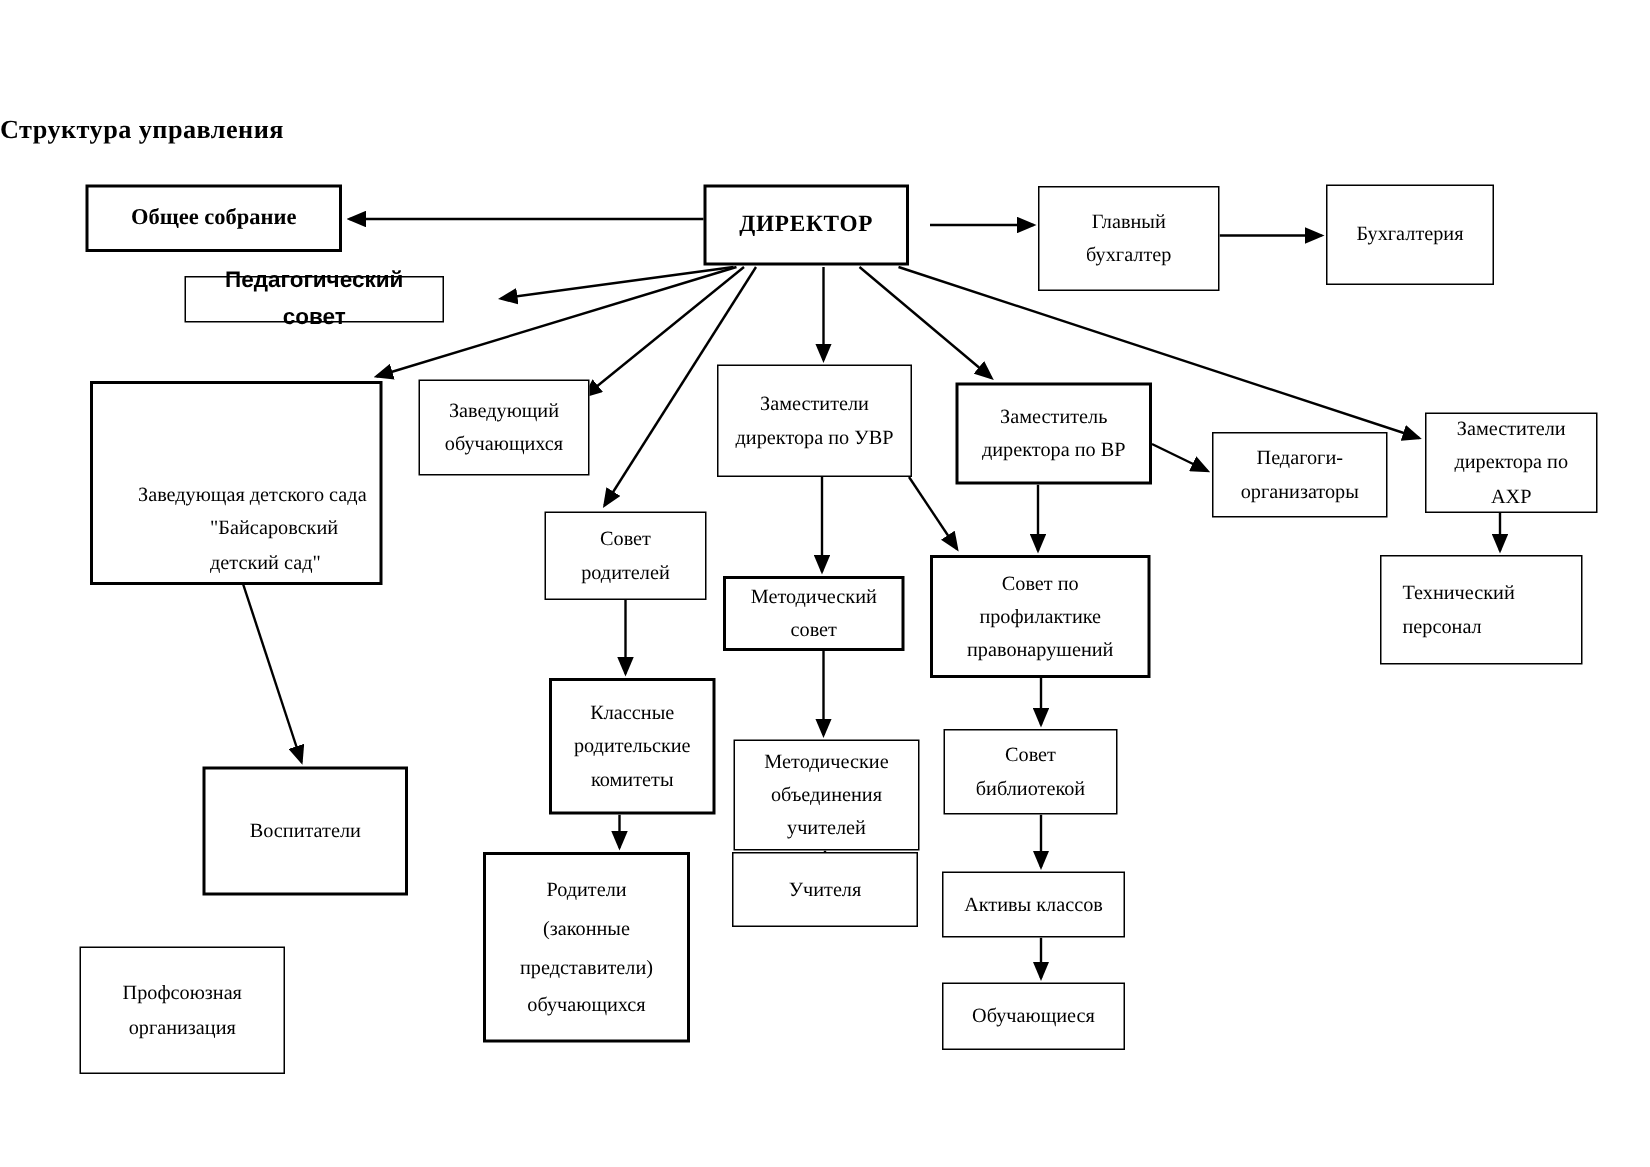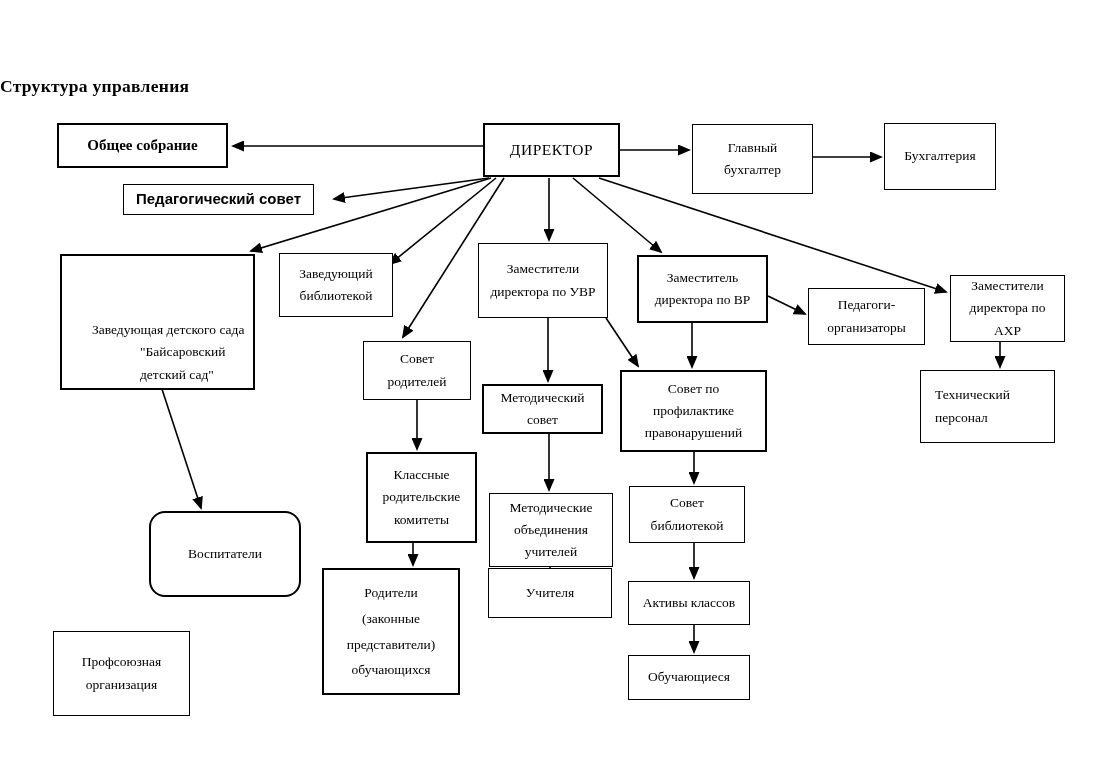--- a/index.html
+++ b/index.html
@@ -33,25 +33,25 @@
     border: 1.5px solid #000;
     display: flex;
     align-items: center;
     justify-content: center;
     text-align: center;
     font-size: 13.5px;
     line-height: 1.65;
     padding: 2px 6px;
   }
 
-  #n-director            { left: 483px; top: 123px; width: 137px; height: 54px;
-                           font-size: 15.5px; font-weight: normal; letter-spacing: 0.5px; border-width: 2px; }
+  #n-director            { left: 469px; top: 123px; width: 137px; height: 54px;
+                           font-size: 15.5px; font-weight: bold; letter-spacing: 0.5px; border-width: 2px; }
   #n-general-meeting     { left: 57px;  top: 123px; width: 171px; height: 45px;
                            font-size: 15px; font-weight: bold; border-width: 2.4px; }
-  #n-pedagogical-council { left: 123px; top: 184px; width: 191px; height: 31px;
+  #n-pedagogical-council { left: 123px; top: 184px; width: 173px; height: 31px;
                            font-family: "Liberation Sans", "DejaVu Sans", sans-serif;
                            font-size: 15px; font-weight: bold; border-width: 1.8px; }
   #n-chief-accountant    { left: 692px; top: 124px; width: 121px; height: 70px; }
   #n-accounting          { left: 884px; top: 123px; width: 112px; height: 67px; }
   #n-kindergarten-head   { left: 60px;  top: 254px; width: 195px; height: 136px;
                            border-width: 2.2px; flex-direction: column;
                            align-items: stretch; justify-content: flex-end; text-align: left; }
   #n-kindergarten-head .line-main  { padding-left: 24px; }
   #n-kindergarten-head .line-quote { padding-left: 72px; }
   #n-librarian           { left: 279px; top: 253px; width: 114px; height: 64px; }
@@ -65,21 +65,21 @@
   #n-methodical-council  { left: 482px; top: 384px; width: 121px; height: 50px; border-width: 2px; }
   #n-prevention-council  { left: 620px; top: 370px; width: 147px; height: 82px; border-width: 2px; }
   #n-class-parent-committees { left: 366px; top: 452px; width: 111px; height: 91px; border-width: 2.2px; }
   #n-methodical-associations { left: 489px; top: 493px; width: 124px; height: 74px; }
   #n-parents             { left: 322px; top: 568px; width: 138px; height: 127px;
                            border-width: 2.4px; padding: 2px 16px; line-height: 1.9; }
   #n-teachers            { left: 488px; top: 568px; width: 124px; height: 50px; }
   #n-students-council    { left: 629px; top: 486px; width: 116px; height: 57px; }
   #n-class-actives       { left: 628px; top: 581px; width: 122px; height: 44px; }
   #n-students            { left: 628px; top: 655px; width: 122px; height: 45px; }
-  #n-educators           { left: 149px; top: 511px; width: 152px; height: 86px; border-width: 2.2px; border-radius: 16px; }
+  #n-educators           { left: 135px; top: 511px; width: 137px; height: 86px; border-width: 2.2px; }
   #n-trade-union         { left: 53px;  top: 631px; width: 137px; height: 85px; }
 </style>
 </head>
 <body>
 
 <div class="page">
 
   <div class="diagram-title">Структура управления</div>
 
   <svg class="edges" viewBox="0 0 1100 778" xmlns="http://www.w3.org/2000/svg">
@@ -132,21 +132,21 @@
   <div class="node" id="n-accounting">
     <span>Бухгалтерия</span>
   </div>
 
   <div class="node" id="n-kindergarten-head">
     <span class="line-main">Заведующая детского сада</span>
     <span class="line-quote">"Байсаровский детский сад"</span>
   </div>
 
   <div class="node" id="n-librarian">
-    <span>Заведующий библиотекой</span>
+    <span>Заведующий обучающихся</span>
   </div>
 
   <div class="node" id="n-deputy-uvr">
     <span>Заместители директора по УВР</span>
   </div>
 
   <div class="node" id="n-deputy-vr">
     <span>Заместитель директора по ВР</span>
   </div>
 

